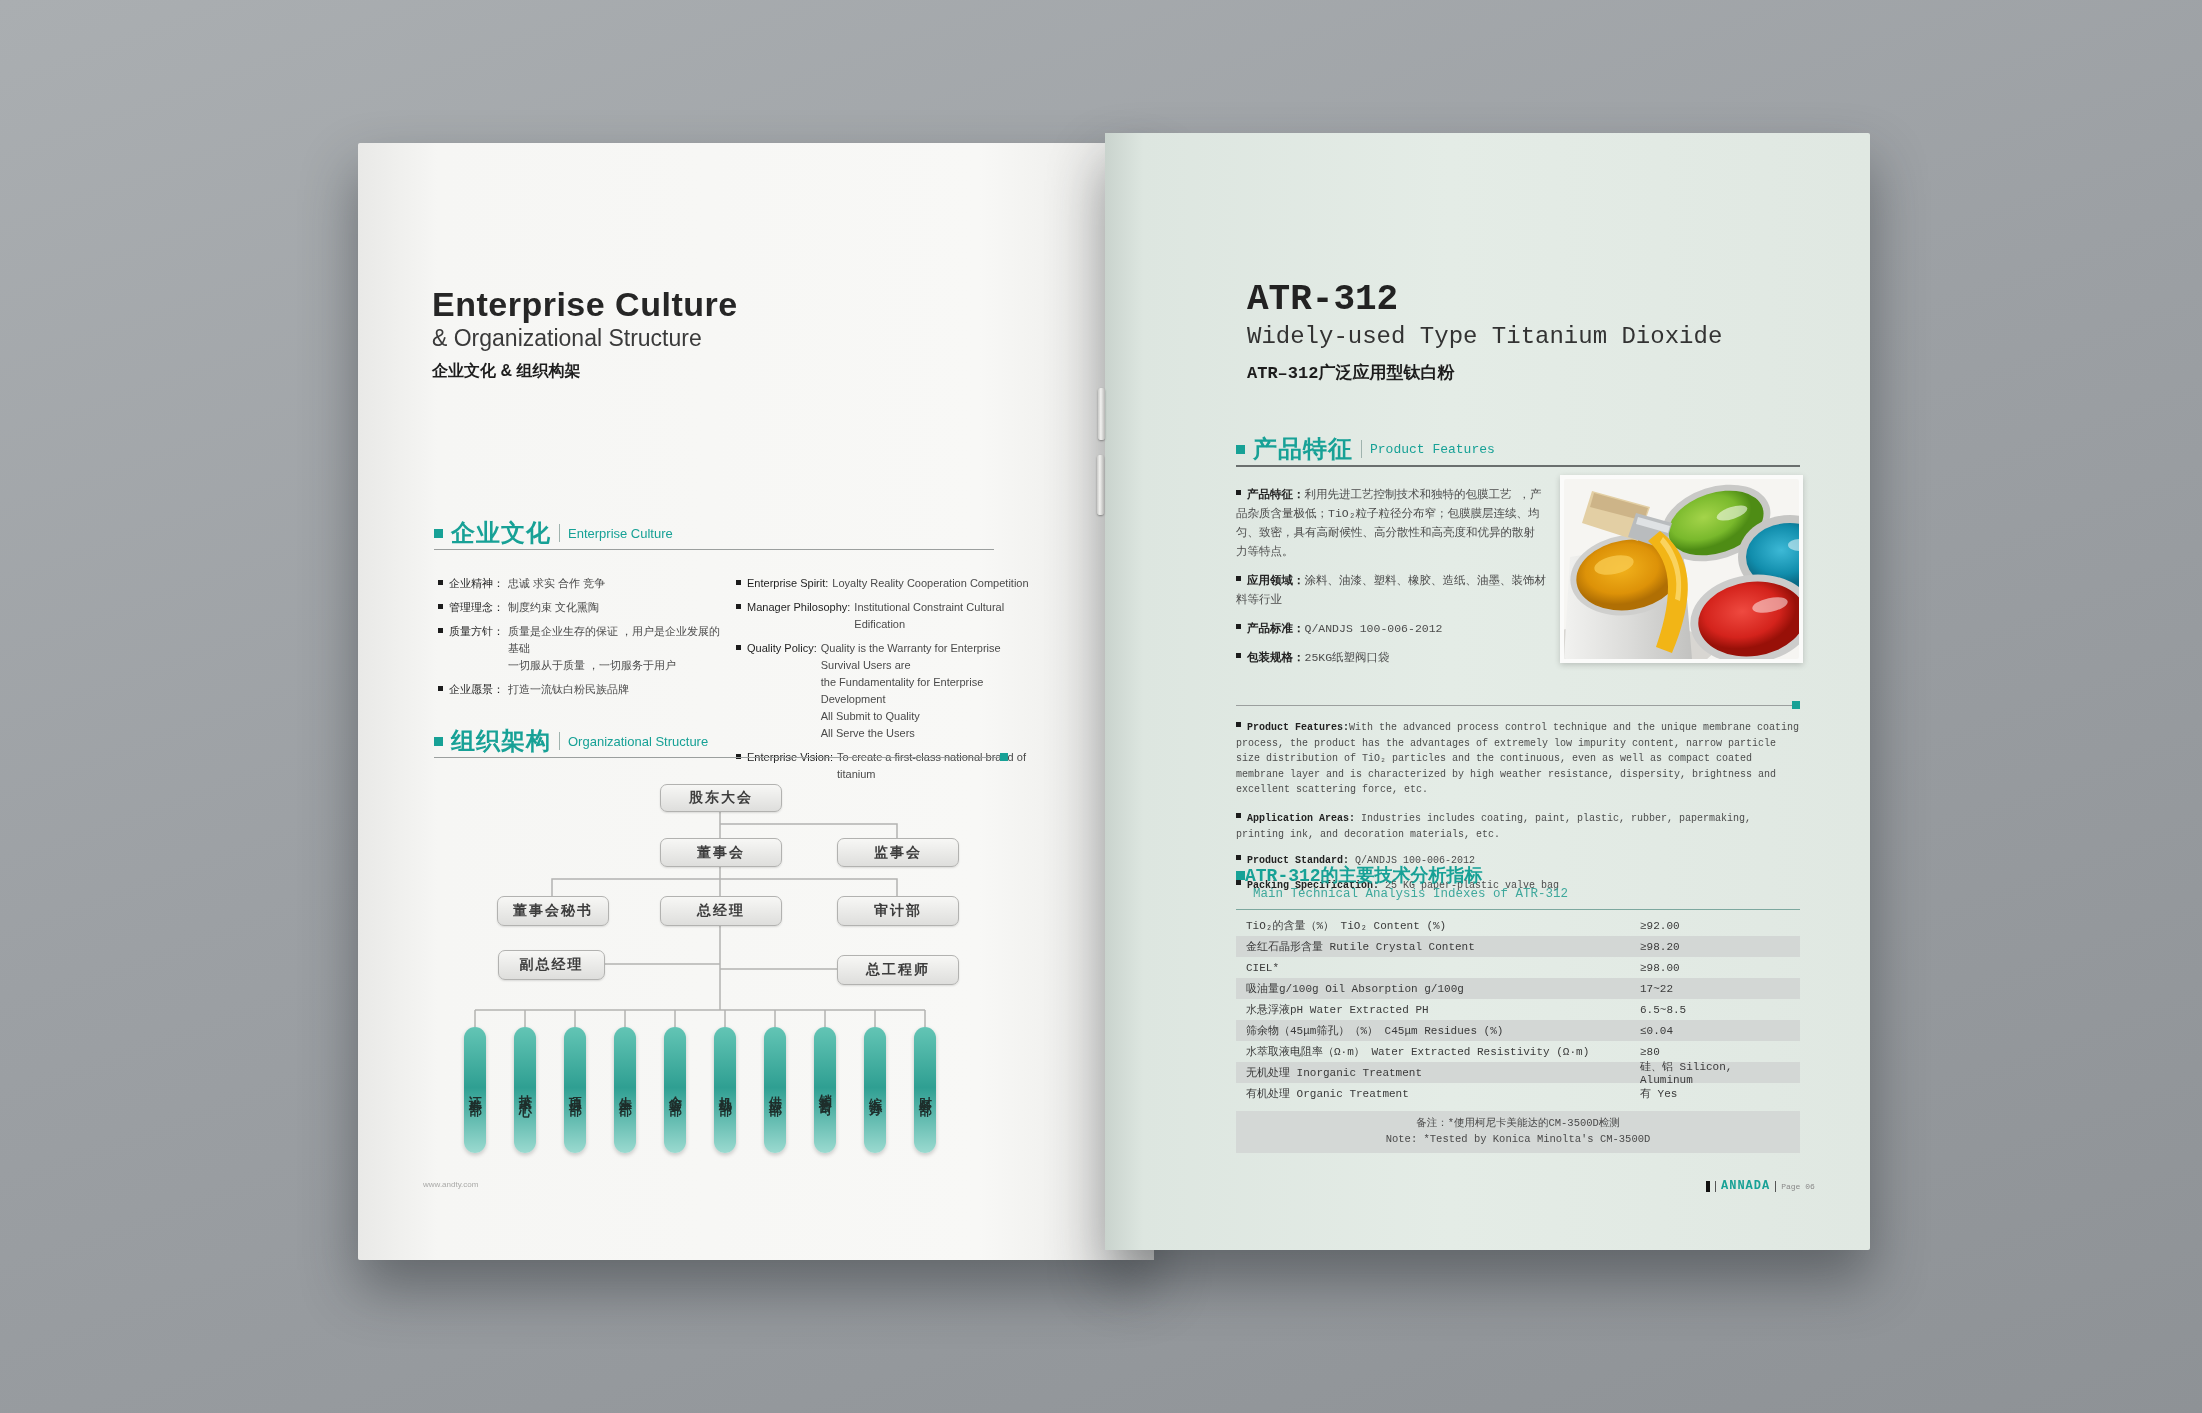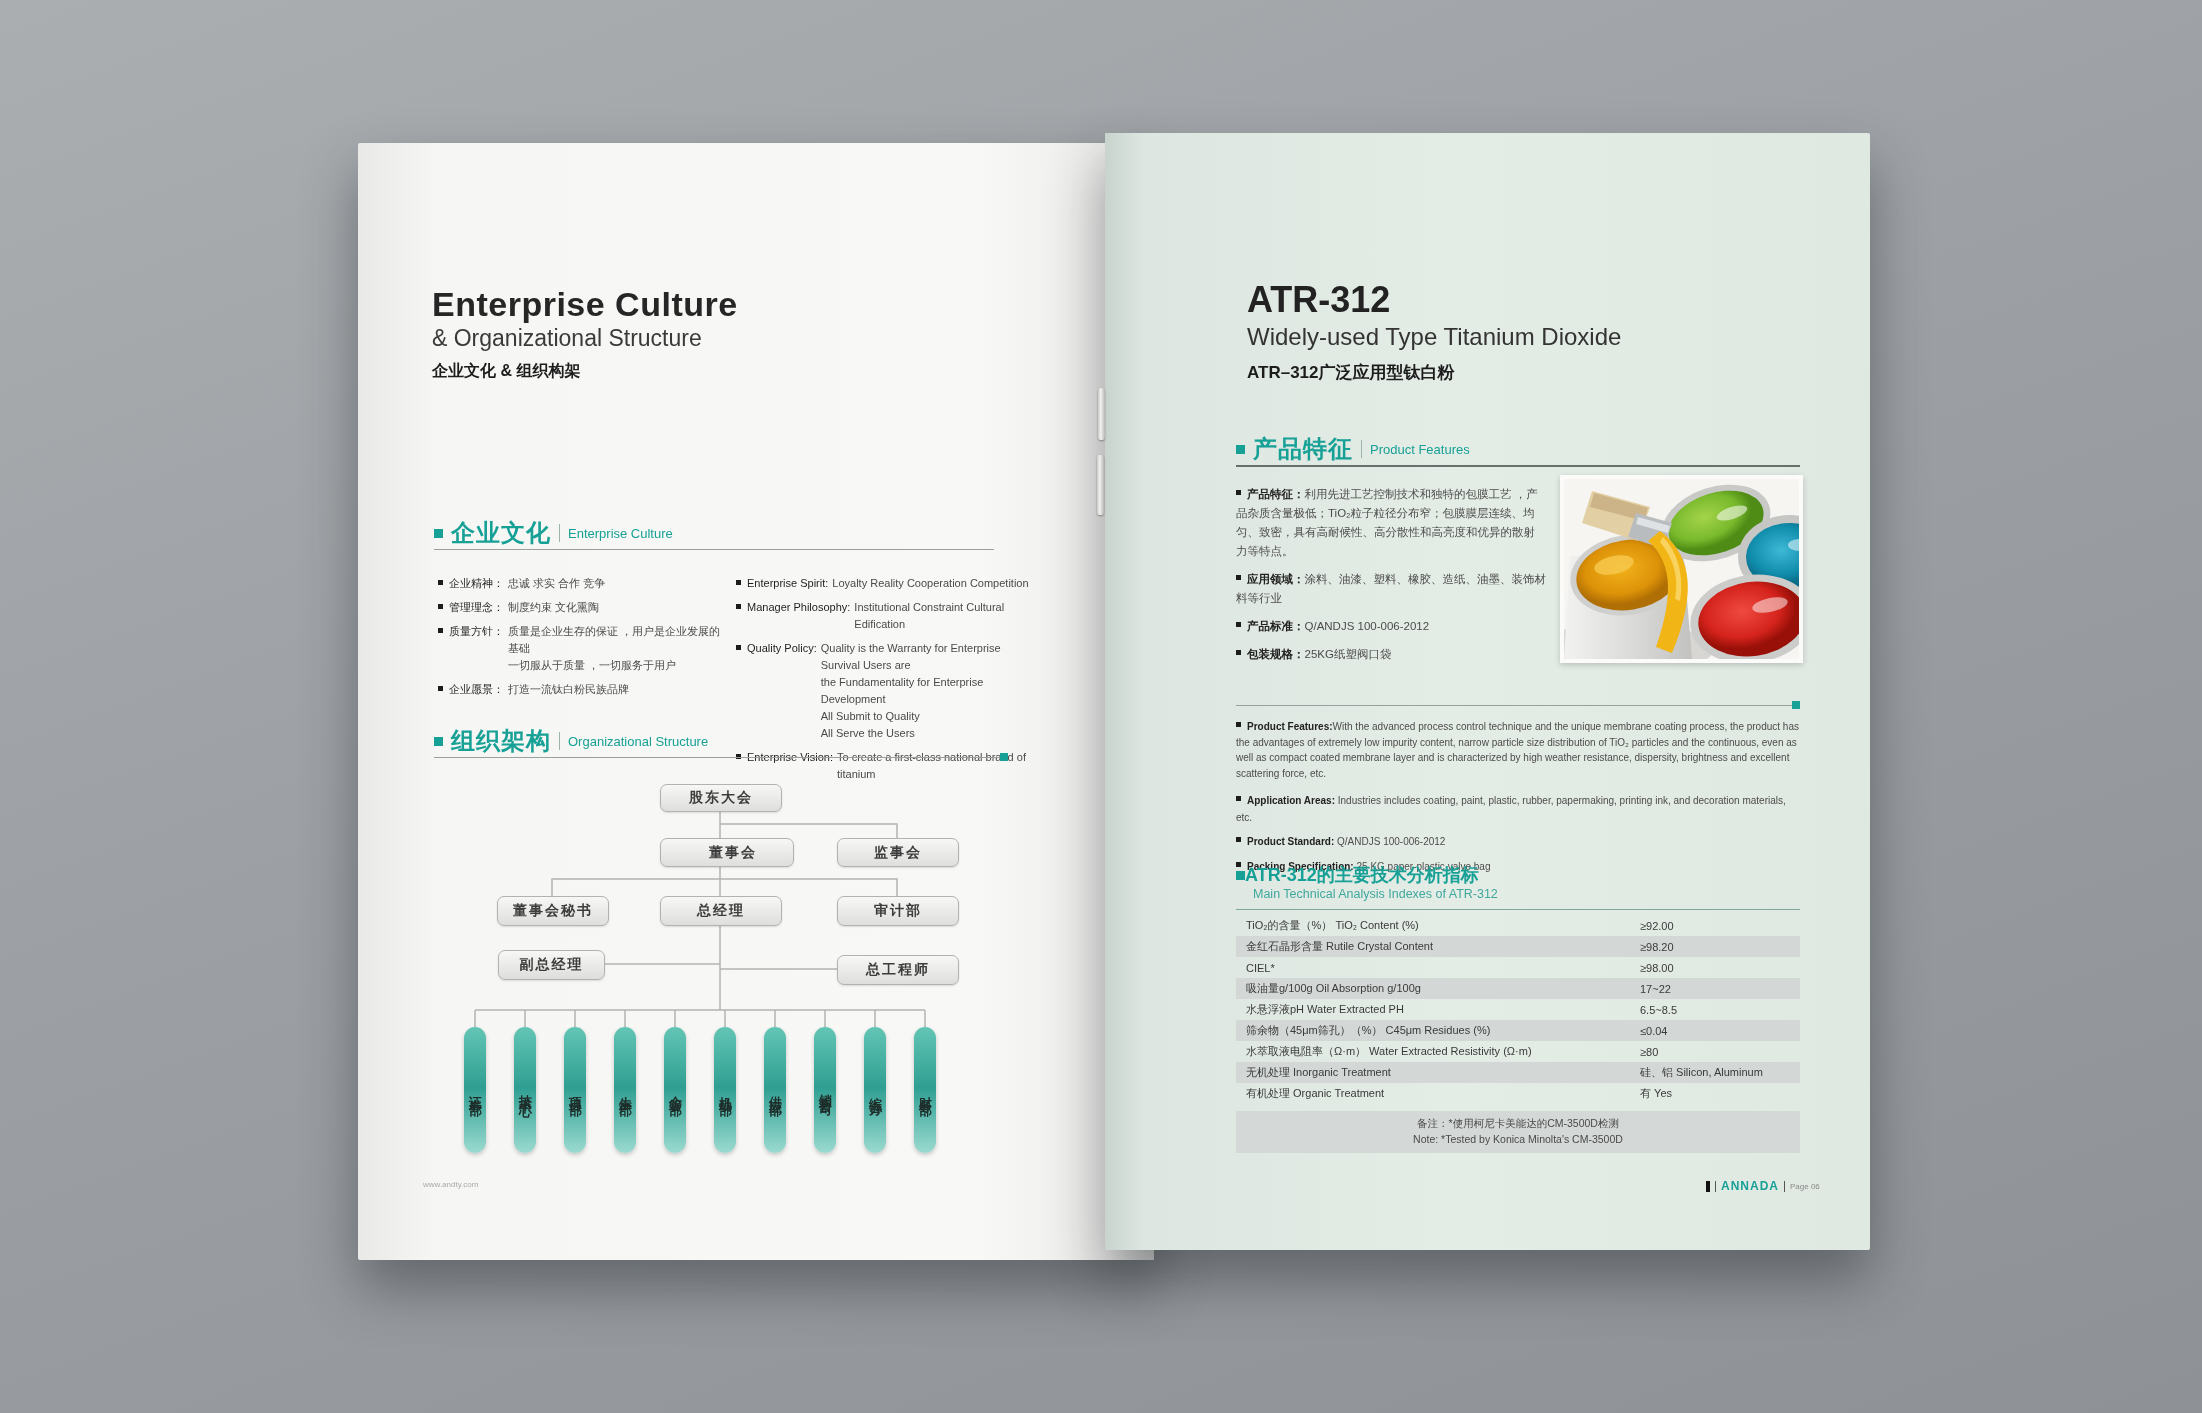--- a/index.html
+++ b/index.html
@@ -19,20 +19,21 @@
     left:358px;top:143px;width:796px;height:1117px;
     background:linear-gradient(to right,#e9e9e7 0%,#f6f6f4 10%,#f8f8f6 78%,#ececea 94%,#d9d9d7 100%);
     box-shadow:0 28px 55px rgba(35,40,44,.45);
     border-radius:2px 0 0 2px;
   }
   .rp{
     left:1105px;top:133px;width:765px;height:1117px;
     background:linear-gradient(to right,#c9d3cd 0%,#dde6e0 5%,#e4ece6 45%,#e0e8e2 100%);
     box-shadow:0 30px 55px rgba(35,40,44,.45);
     border-radius:0 2px 2px 0;
+    font-family:Liberation Mono, monospace;
   }
   .staple{
     position:absolute;width:7px;border-radius:3px;
     background:linear-gradient(to right,#c9c9c7,#f2f2f0 40%,#b5b5b3);
     box-shadow:0 1px 2px rgba(0,0,0,.35);z-index:5;
   }
   
   .sec-head{position:absolute;display:flex;align-items:center;gap:8px;}
   .sq{width:9px;height:9px;background:var(--teal);flex:0 0 auto;}
   .sh-cn{font-weight:bold;color:var(--teal);font-size:24px;letter-spacing:1px;}
@@ -189,21 +190,21 @@
         <path d="M317 867 L317 884"></path>
         <path d="M367 867 L367 884"></path>
       <path d="M417 867 L417 884"></path>
         <path d="M467 867 L467 884"></path>
         <path d="M517 867 L517 884"></path>
       <path d="M567 867 L567 884"></path>
     </g>
   </svg>
 
   <div class="node" style="left:302px;top:641px;width:120px;height:26px;">股东大会</div>
-  <div class="node" style="left:302px;top:695px;width:120px;height:27px;padding-left:12px;">董事会</div>
+  <div class="node" style="left:302px;top:695px;width:120px;height:27px;">董事会</div>
   <div class="node" style="left:479px;top:695px;width:120px;height:27px;">监事会</div>
   <div class="node" style="left:139px;top:753px;width:110px;height:28px;">董事会秘书</div>
   <div class="node" style="left:302px;top:753px;width:120px;height:28px;">总经理</div>
   <div class="node" style="left:479px;top:753px;width:120px;height:28px;">审计部</div>
   <div class="node" style="left:140px;top:807px;width:105px;height:28px;">副总经理</div>
   <div class="node" style="left:479px;top:812px;width:120px;height:28px;">总工程师</div>
 
   <div class="capsule" style="left:106px;top:884px;">
       <span>证券部</span>
     </div>

